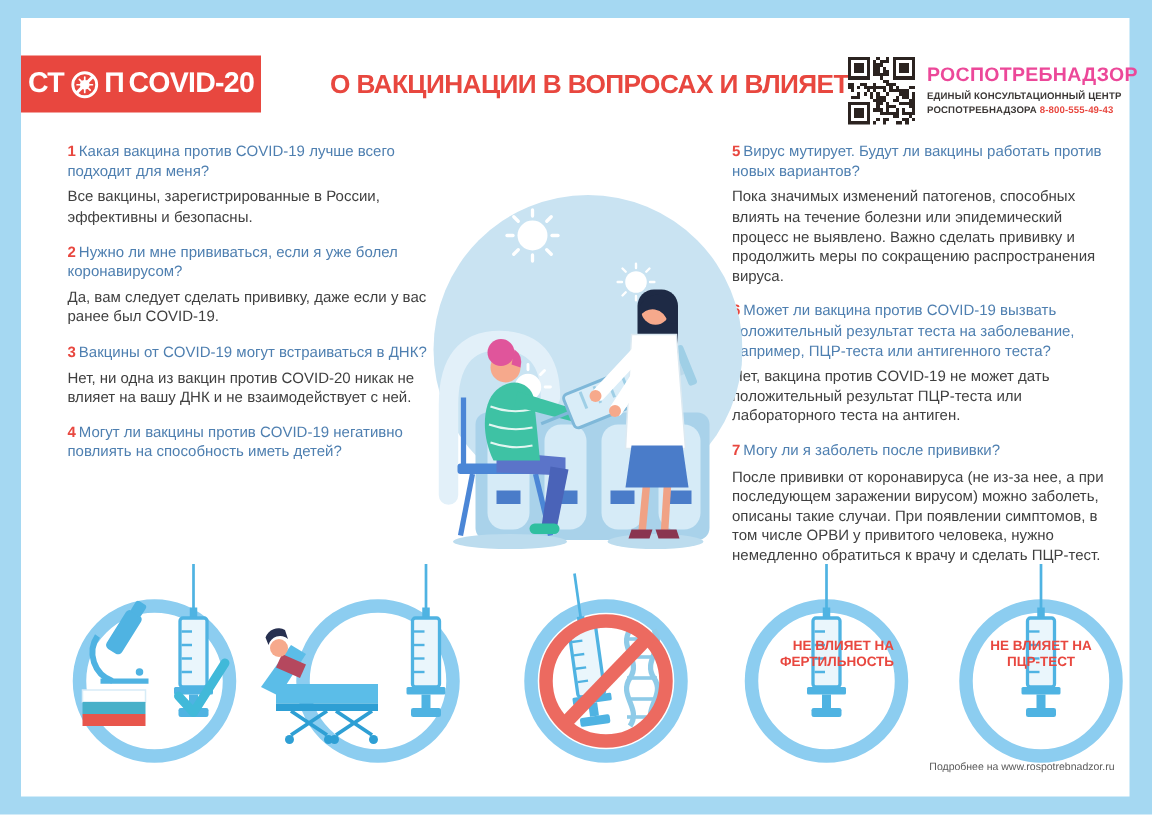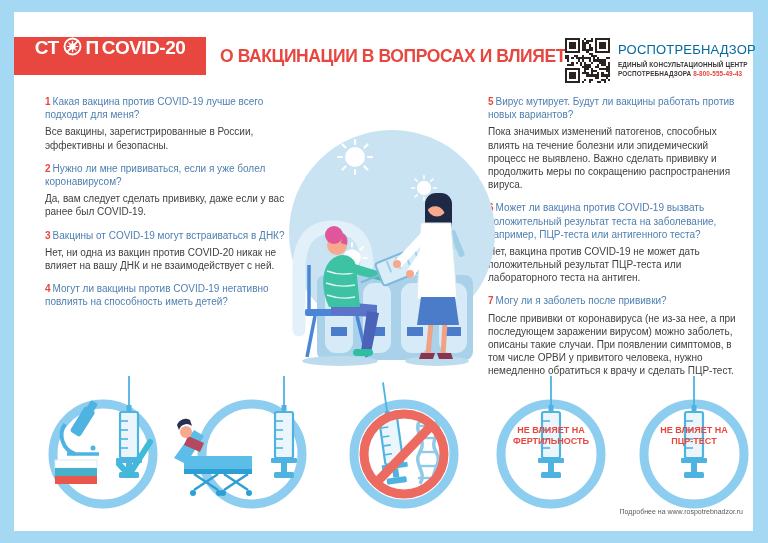--- a/index.html
+++ b/index.html
@@ -8,33 +8,33 @@
     background:#a5d8f2;
     font-family:"Liberation Sans",sans-serif;
     -webkit-font-smoothing:antialiased;
   }
   .page{
     position:absolute;left:14px;top:12px;width:739px;height:519px;
     background:#ffffff;
   }
   
   .banner{
-    position:absolute;left:0;top:25px;width:192px;height:38px;
-    background:#e8473f;display:flex;align-items:flex-start;justify-content:center;gap:3px;
+    position:absolute;left:0;top:25px;width:160px;height:38px;
+    background:#e8473f;display:flex;align-items:center;justify-content:center;gap:3px;
     color:#fff;font-weight:bold;font-size:19px;letter-spacing:-0.5px;white-space:nowrap;
   }
   .banner .novirus{width:19px;height:19px;display:inline-block;margin:0 1px;}
   .title{
     position:absolute;left:206px;top:25px;height:38px;display:flex;align-items:center;
     color:#e8473f;font-weight:bold;font-size:17.5px;letter-spacing:-0.4px;white-space:nowrap;
   }
   .qr{position:absolute;left:551px;top:26px;width:45px;height:45px;}
   .qr svg{width:100%;height:100%;}
   .agency{position:absolute;left:604px;top:30px;width:135px;}
-  .agency .name{font-size:13px;font-weight:normal;color:#0369a1;letter-spacing:0.2px;}
+  .agency .name{font-size:13px;font-weight:bold;color:#ec4899;letter-spacing:0.2px;}
   .agency .sub{font-size:6.4px;color:#3c3836;margin-top:3px;line-height:1.45;font-weight:bold;letter-spacing:0.1px;}
   .agency .phone{color:#e8473f;}
   
   .col{position:absolute;top:83px;width:253px;font-size:10px;line-height:1.32;}
   .col.left{left:31px;}
   .col.right{left:474px;}
   .qa{margin-bottom:10px;}
   .q{color:#4e7fb0;margin-bottom:4px;}
   .q .num{color:#e8473f;font-weight:bold;margin-right:2px;}
   .a{color:#3f3f3f;}
@@ -42,21 +42,21 @@
   .illus{position:absolute;left:271px;top:93px;width:210px;height:295px;}
   
   .badge{position:absolute;top:360px;width:160px;height:140px;}
   .badge svg{position:absolute;left:0;top:0;width:160px;height:140px;}
   .badge .lbl{
     position:absolute;color:#e8473f;font-weight:bold;font-size:9px;line-height:1.2;
     text-align:center;
   }
   .b1{left:9px;} .b2{left:158px;} .b3{left:310px;} .b4{left:457px;} .b5{left:600px;}
   .b2 .lbl{left:30px;top:22px;width:80px;}
-  .b4 .lbl{left:35px;top:53px;width:90px;}
+  .b4 .lbl{left:35px;top:53px;width:90px;text-align:right;}
   .b5 .lbl{left:35px;top:53px;width:90px;}
   
   .footer{
     position:absolute;right:10px;top:496px;font-size:7px;color:#5a5a5a;
   }
 </style>
 </head>
 <body>
 
 <div class="page">

